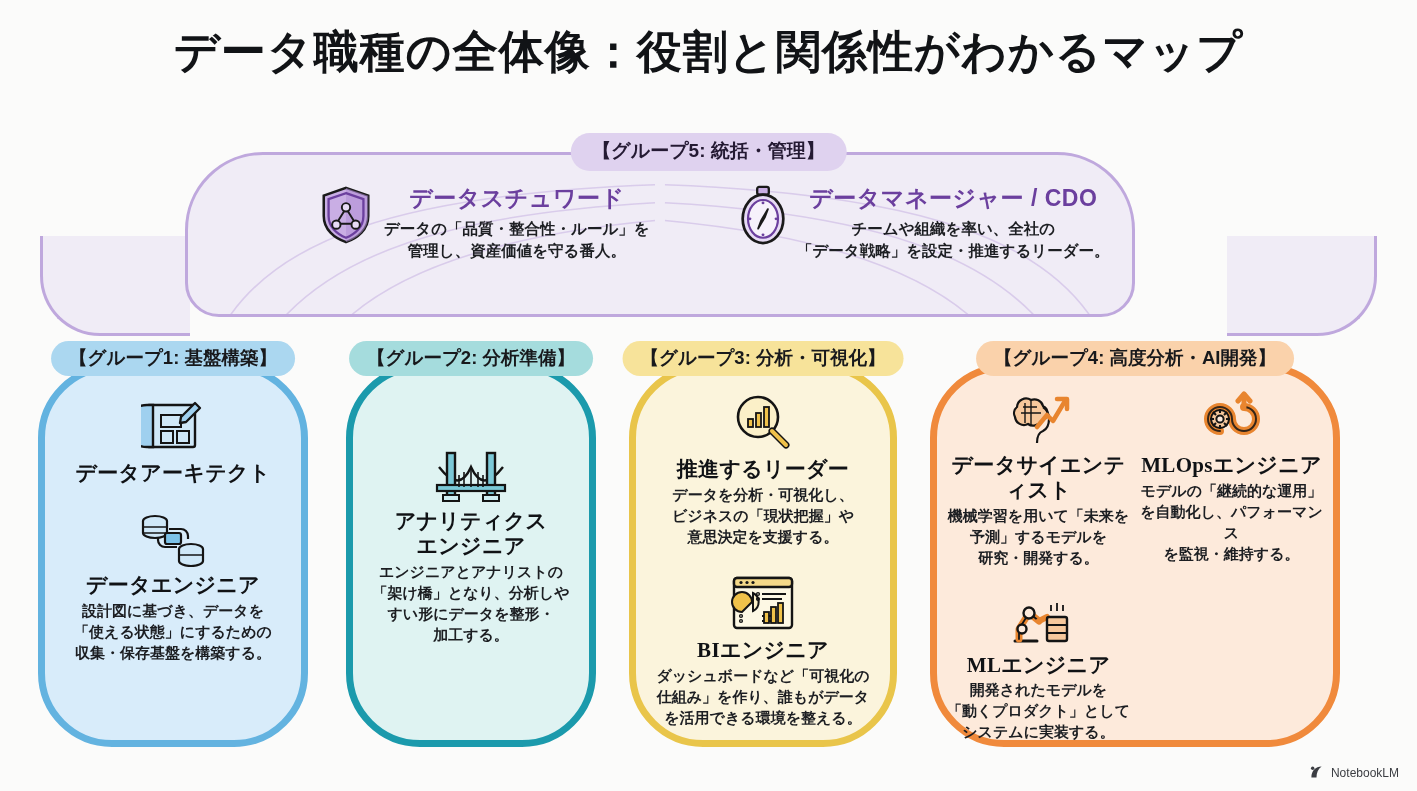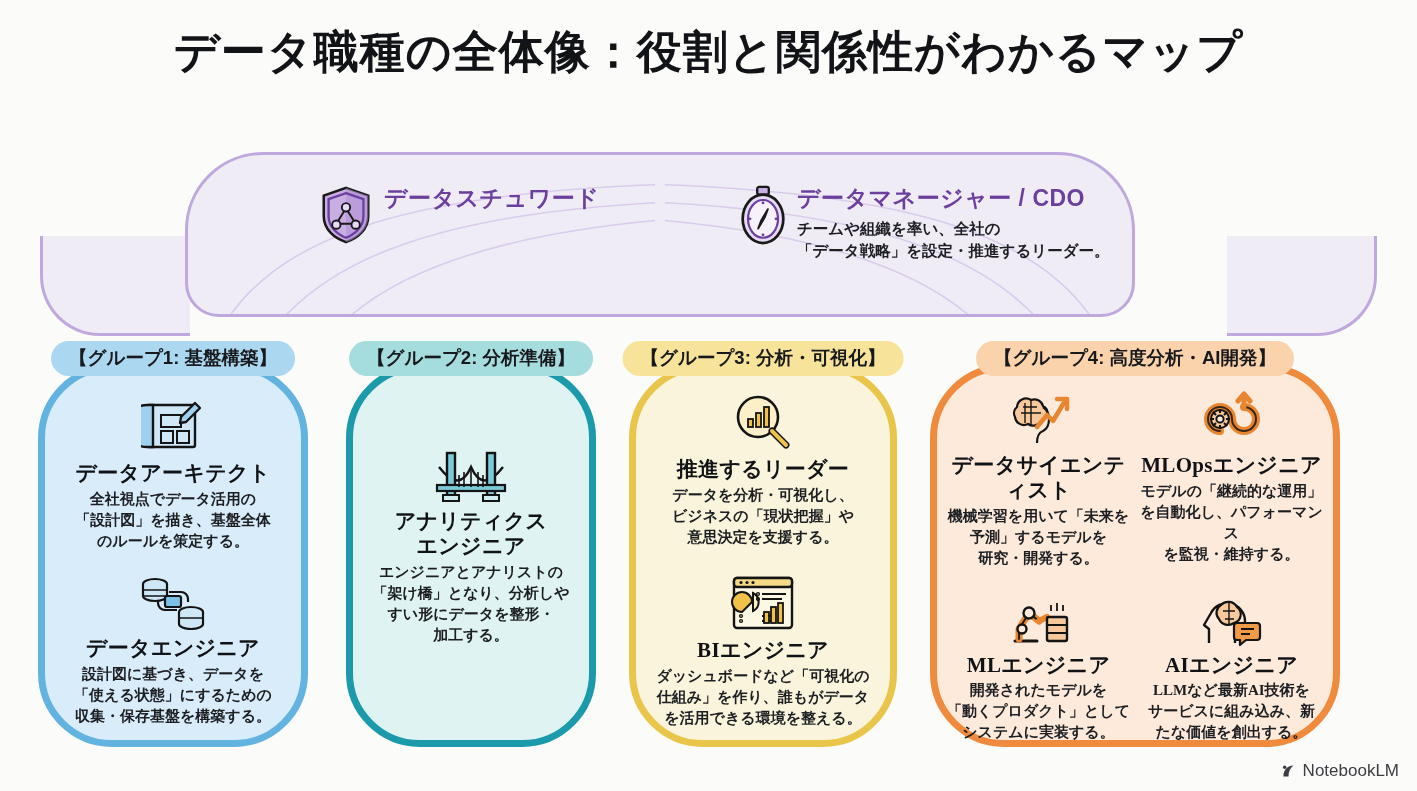--- a/index.html
+++ b/index.html
@@ -39,21 +39,21 @@
   .g5-wing-r{right:40px;border-radius:0 0 60px 0;border-top:none;border-left:none;}
 
   .g5-label{
     position:absolute;top:133px;left:50%;transform:translateX(-50%);
     background:#dfd2ef;color:#241a33;
     padding:5px 22px 7px;border-radius:20px;
     font-size:19px;font-weight:bold;white-space:nowrap;
     z-index:8;
   }
 
-  .g5-role{position:absolute;top:183px;display:flex;align-items:flex-start;gap:10px;z-index:6;}
+  .g5-role{position:absolute;top:183px;display:flex;align-items:flex-start;gap:10px;z-index:6;text-align:center;}
   .g5-role.stew{left:318px;}
   .g5-role.mgr{left:735px;gap:6px;}
   .g5-role .ic{width:56px;height:60px;flex:0 0 56px;margin-top:2px;}
   .g5-role .rtitle{
     font-size:23px;font-weight:bold;color:#6b3f9e;
     letter-spacing:.5px;margin:0 0 4px;white-space:nowrap;
   }
   .g5-role .rdesc{
     font-size:15.5px;font-weight:bold;color:#1d1f23;line-height:1.42;white-space:pre-line;
   }
@@ -106,21 +106,21 @@
   #card2 .col{padding-top:74px;display:flex;flex-direction:column;align-items:center;width:100%;}
   #card3 .col{padding-top:22px;display:flex;flex-direction:column;align-items:center;gap:26px;width:100%;}
   #card4 .grid{
     padding-top:20px;display:grid;grid-template-columns:1fr 1fr;
     row-gap:22px;column-gap:6px;width:100%;box-sizing:border-box;padding-left:8px;padding-right:8px;
   }
 
   .nb-mark{
     position:absolute;right:18px;bottom:10px;
     display:flex;align-items:center;gap:6px;
-    font-size:17px;color:#3b3d42;text-align:center;
+    font-size:12px;color:#3b3d42;text-align:center;
   }
 </style>
 </head>
 <body>
 
 <div id="stage">
 
   <div class="page-title">データ職種の全体像：役割と関係性がわかるマップ</div>
 
   <div class="g5-wing-l"></div>
@@ -132,35 +132,38 @@
         <path d="M40 165 C 90 90, 200 40, 470 30"></path>
         <path d="M95 165 C 150 105, 250 60, 470 48"></path>
         <path d="M160 165 C 210 120, 300 82, 470 66"></path>
         <path d="M910 165 C 860 90, 750 40, 480 30"></path>
         <path d="M855 165 C 800 105, 700 60, 480 48"></path>
         <path d="M790 165 C 740 120, 650 82, 480 66"></path>
       </g>
     </svg>
   </div>
 
+  <div class="g5-label">【グループ5: 統括・管理】</div>
 
   <div class="g5-role stew">
     <svg class="ic" viewBox="0 0 56 62">
       <path d="M28 3 L51 11 V32 C51 46 40 55 28 59 C16 55 5 46 5 32 V11 Z" fill="#c9aee4" stroke="#1a1a1a" stroke-width="2.6"></path>
       <path d="M28 3 L51 11 V32 C51 46 40 55 28 59 Z" fill="#b08fd6" opacity=".55"></path>
       <path d="M28 8.5 L46 14.5 V32 C46 43.5 37 51 28 54.5 C19 51 10 43.5 10 32 V14.5 Z" fill="none" stroke="#6b3f9e" stroke-width="2.4"></path>
       <g stroke="#1a1a1a" stroke-width="2">
           <path d="M28 24 L18 40 M28 24 L38 40 M18 40 L38 40"></path>
         </g>
       <circle cx="28" cy="23" r="4.3" fill="#e7dbf5" stroke="#1a1a1a" stroke-width="2"></circle>
       <circle cx="18" cy="41" r="4.3" fill="#e7dbf5" stroke="#1a1a1a" stroke-width="2"></circle>
       <circle cx="38" cy="41" r="4.3" fill="#e7dbf5" stroke="#1a1a1a" stroke-width="2"></circle>
     </svg>
     <div>
       <div class="rtitle">データスチュワード</div>
+      <div class="rdesc">データの「品質・整合性・ルール」を
+管理し、資産価値を守る番人。</div>
     </div>
   </div>
 
   <div class="g5-role mgr">
     <svg class="ic" viewBox="0 0 56 62">
       <rect x="22" y="2" width="12" height="8" rx="2" fill="#c9aee4" stroke="#1a1a1a" stroke-width="2.4"></rect>
       <ellipse cx="28" cy="35" rx="21" ry="25" fill="#e7dbf5" stroke="#1a1a1a" stroke-width="2.8"></ellipse>
       <ellipse cx="28" cy="35" rx="15.5" ry="19.5" fill="#f6f1fb" stroke="#6b3f9e" stroke-width="2.2"></ellipse>
       <path d="M33 25 L26 37 L23 45 L30 33 Z" fill="#b08fd6" stroke="#1a1a1a" stroke-width="2" stroke-linejoin="round"></path>
       <g fill="#6b3f9e">
@@ -187,23 +190,20 @@
           <rect x="6" y="8" width="48" height="42" rx="2" fill="#cfe8f8" stroke="#141414" stroke-width="2.4"></rect>
           <path d="M6 8 h6 v42 h-6 a3 3 0 0 1 0-42 z" fill="#9fd0ef" stroke="#141414" stroke-width="2.4"></path>
           <g fill="none" stroke="#141414" stroke-width="2">
             <path d="M20 18 h20 v12 h-20 z"></path>
                 <path d="M20 34 h12 v12 h-12 z"></path>
                 <path d="M36 34 h12 v12 h-12 z"></path>
           </g>
           <path d="M40 20 L54 6 l5 5 L45 25 l-6 1 z" fill="#9fd0ef" stroke="#141414" stroke-width="2.3" stroke-linejoin="round"></path>
         </svg>
         <div class="name">データアーキテクト</div>
-        <div class="desc">全社視点でデータ活用の
-「設計図」を描き、基盤全体
-のルールを策定する。</div>
       </div>
 
       <div class="role">
         <svg class="icon" width="70" height="56" viewBox="0 0 70 56">
           <g stroke="#141414" stroke-width="2.2" fill="#cfe8f8">
             <ellipse cx="17" cy="10" rx="12" ry="5"></ellipse>
                 <path d="M5 10 v12 a12 5 0 0 0 24 0 v-12"></path>
             <ellipse cx="53" cy="38" rx="12" ry="5"></ellipse>
                 <path d="M41 38 v12 a12 5 0 0 0 24 0 v-12"></path>
           </g>
@@ -368,37 +368,20 @@
           <g stroke="#141414" stroke-width="1.8" fill="none">
                 <path d="M46 20 v-6 M52 20 v-8 M58 20 v-6"></path>
               </g>
         </svg>
         <div class="name">MLエンジニア</div>
         <div class="desc">開発されたモデルを
 「動くプロダクト」として
 システムに実装する。</div>
       </div>
 
-      <div class="role">
-        <svg class="icon" width="66" height="56" viewBox="0 0 66 56">
-          <path d="M10 52 v-14 l-5 -4 l7 -12 a18 18 0 0 1 34 8 a17 17 0 0 1 -10 15 v7" fill="none" stroke="#141414" stroke-width="2.4" stroke-linejoin="round"></path>
-          <path d="M22 14 a10 10 0 0 1 16 2 a9 9 0 0 1 -3 16 a10 10 0 0 1 -15 -4 a9 9 0 0 1 2 -14 z" fill="#f7c89c" stroke="#141414" stroke-width="2.2"></path>
-          <g stroke="#141414" stroke-width="1.4" fill="none">
-                <path d="M30 12 v22 M24 20 h12 M26 28 h9"></path>
-              </g>
-          <path d="M38 32 h20 a3 3 0 0 1 3 3 v11 a3 3 0 0 1 -3 3 h-11 l-6 5 v-5 h-3 a3 3 0 0 1 -3 -3 v-11 a3 3 0 0 1 3 -3 z" fill="#f29a45" stroke="#141414" stroke-width="2.2" stroke-linejoin="round"></path>
-          <g stroke="#141414" stroke-width="1.8">
-                <path d="M42 38 h13 M42 43 h9"></path>
-              </g>
-        </svg>
-        <div class="name">AIエンジニア</div>
-        <div class="desc">LLMなど最新AI技術を
-サービスに組み込み、新
-たな価値を創出する。</div>
-      </div>
 
     </div>
       </div>
   </div>
 
   <div class="nb-mark">
     <svg width="17" height="17" viewBox="0 0 20 20">
       <path d="M4 16 C 4 8, 9 3, 16 3 C 12 6, 10 10, 10 16 Z" fill="#3b3d42"></path>
       <circle cx="5.5" cy="5" r="2" fill="#3b3d42"></circle>
     </svg>

